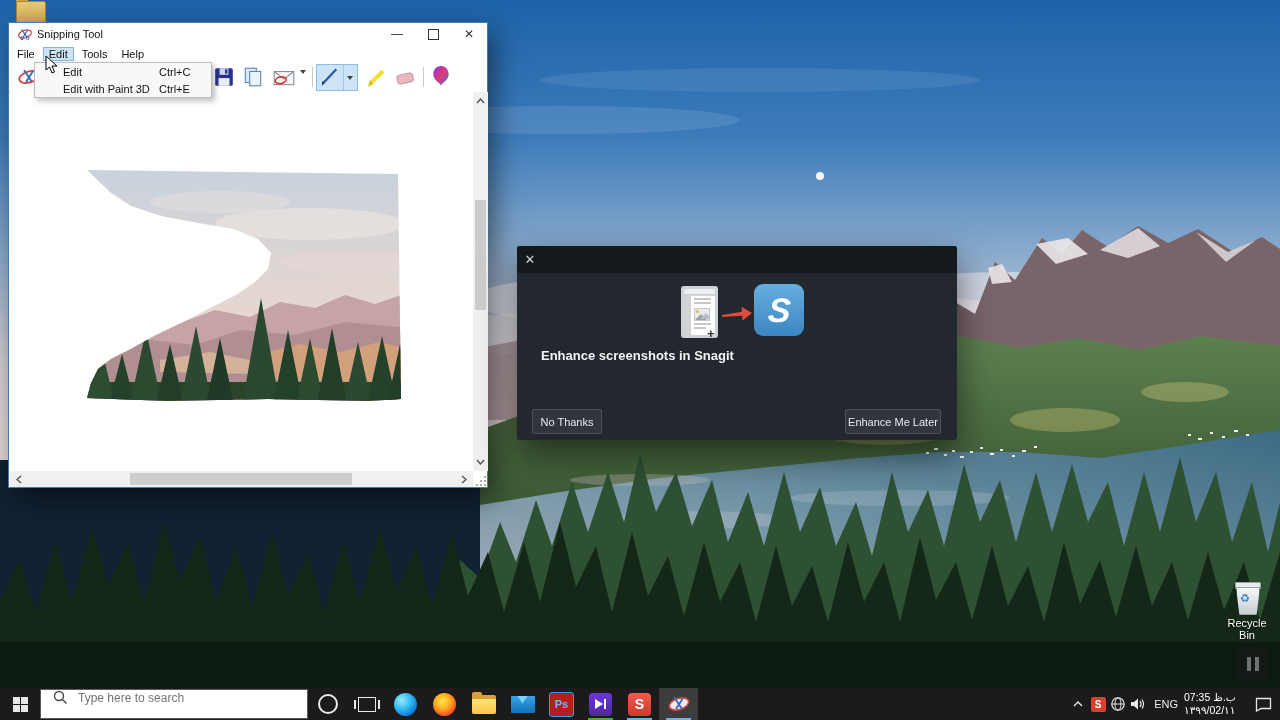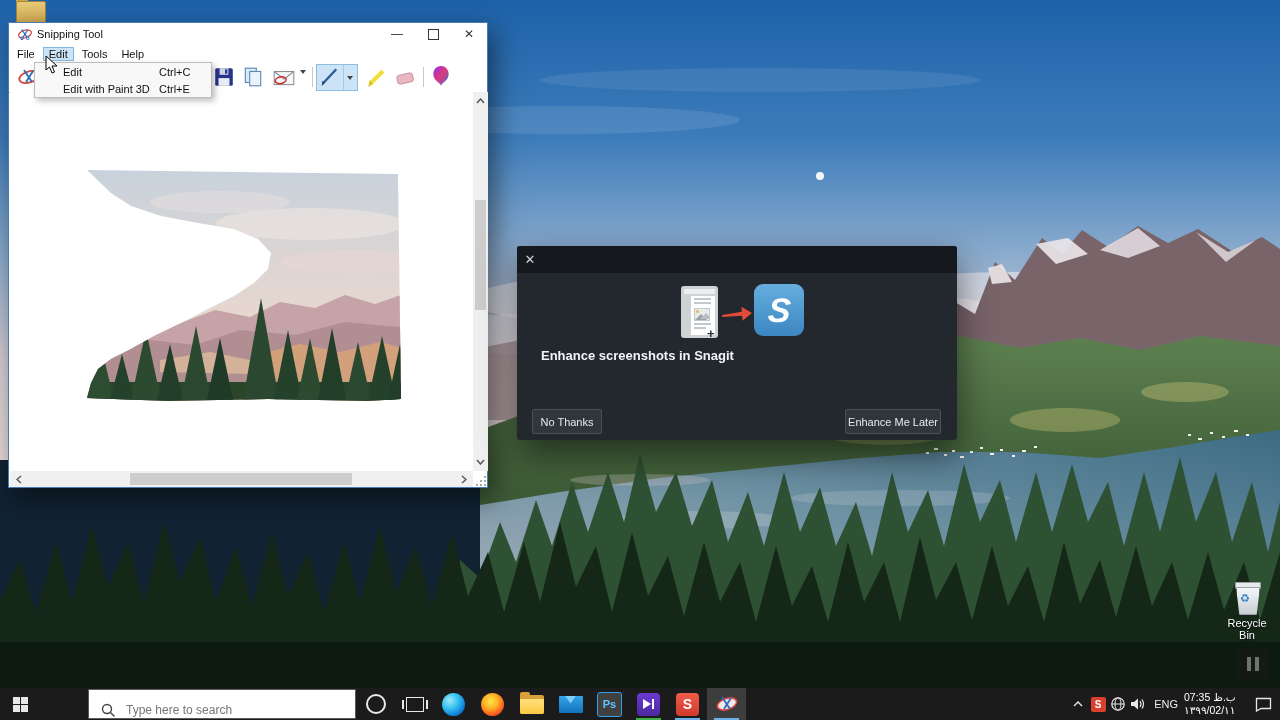--- a/index.html
+++ b/index.html
@@ -83,39 +83,39 @@
   .sg-body{position:absolute;left:24px;top:119px;width:396px;font-size:10.5px;line-height:1.45;color:#c4cad3;}
   .sg-btn{position:absolute;top:163px;height:25px;border-radius:2px;font-size:11px;color:#e6e9ed;
           display:flex;align-items:center;justify-content:center;cursor:default;box-sizing:border-box;}
   .sg-gray{background:#31363d;border:1px solid #4a5058;}
   .sg-blue{background:#2d88c3;border:1px solid #2d88c3;color:#fff;}
   
   .taskbar{left:0;top:688px;width:1280px;height:32px;background:#1b1b1b;display:flex;align-items:center;z-index:50;}
   .tb-start{width:40px;height:32px;display:flex;align-items:center;justify-content:center;}
   .winlogo{display:grid;grid-template-columns:7px 7px;grid-template-rows:7px 7px;gap:1px;}
   .winlogo i{background:#e8e8e8;display:block;}
-  .searchbox{width:268px;height:30px;background:#fff;border:1px solid #5a5a5a;display:flex;align-items:flex-end;box-sizing:border-box;margin-left:48px;}
+  .searchbox{width:268px;height:30px;background:#fff;border:1px solid #5a5a5a;display:flex;align-items:flex-start;box-sizing:border-box;}
   .searchbox input{border:none;outline:none;background:transparent;font-size:12px;color:#444;width:200px;font-family:"Liberation Sans",sans-serif;}
   .tb-ic{width:39px;height:32px;display:flex;align-items:center;justify-content:center;position:relative;}
   .tb-ic .under{position:absolute;left:7px;bottom:0;width:25px;height:2px;}
   .tb-active{background:#3d3d3d;}
   .cortana{width:16px;height:16px;border:2px solid #eaeaea;border-radius:50%;}
   .taskview{width:16px;height:13px;border:1.5px solid #e8e8e8;position:relative;background:transparent;}
   .taskview:before,.taskview:after{content:"";position:absolute;top:2px;width:2px;height:9px;background:#e8e8e8;}
   .taskview:before{left:-5px;} .taskview:after{right:-5px;}
   .edge{width:23px;height:23px;border-radius:50%;background:radial-gradient(circle at 34% 32%,#9fe6f9 0%,#35c1f1 38%,#0d7bd7 72%,#0a5bbd 100%);}
   .firefox{width:23px;height:23px;border-radius:50%;background:radial-gradient(circle at 42% 36%,#ffe748 0%,#ffb226 36%,#ff6a1f 62%,#e1321f 85%,#a50f22 100%);}
   .explorer{width:24px;height:19px;position:relative;}
   .explorer .bk{position:absolute;left:0;top:0;width:24px;height:19px;background:#d99f3a;border-radius:2px;}
   .explorer .tab2{position:absolute;left:0;top:-3px;width:10px;height:5px;background:#d99f3a;border-radius:2px 2px 0 0;}
   .explorer .fr{position:absolute;left:0;top:4px;width:24px;height:15px;background:linear-gradient(#ffe17a,#fec844);border-radius:1px 1px 2px 2px;}
   .mail{width:24px;height:17px;background:linear-gradient(#36a3e8,#1272b8);position:relative;border-radius:1px;overflow:hidden;}
   .mail:before{content:"";position:absolute;left:0;top:-9px;width:24px;height:17px;background:#7fd0f7;
                clip-path:polygon(0 0,50% 100%,100% 0);}
-  .ps{width:23px;height:23px;background:#404040;border:1.5px solid #2f9ff1;border-radius:3px;display:flex;align-items:center;justify-content:center;
+  .ps{width:23px;height:23px;background:#b91c1c;border:1.5px solid #2f9ff1;border-radius:3px;display:flex;align-items:center;justify-content:center;
       color:#62c1ff;font-size:11px;font-weight:bold;}
   .player{width:23px;height:23px;background:linear-gradient(#6a3ad0,#4d27a0);border-radius:4px;display:flex;align-items:center;justify-content:center;gap:1px;}
   .player .tri{width:0;height:0;border-top:5px solid transparent;border-bottom:5px solid transparent;border-left:8px solid #fff;}
   .player .bar{width:2.5px;height:10px;background:#fff;}
   .snag-ic{width:23px;height:23px;background:linear-gradient(#f15b4a,#cf3a2d);border-radius:4px;display:flex;align-items:center;justify-content:center;
            color:#fff;font-weight:800;font-size:14px;}
   .tray{margin-left:auto;display:flex;align-items:center;height:32px;}
   .tray-ic{width:20px;height:32px;display:flex;align-items:center;justify-content:center;color:#e8e8e8;}
   .snag-mini{width:15px;height:15px;background:#d9402f;border-radius:2px;color:#fff;font-size:10px;font-weight:bold;
              display:flex;align-items:center;justify-content:center;}

